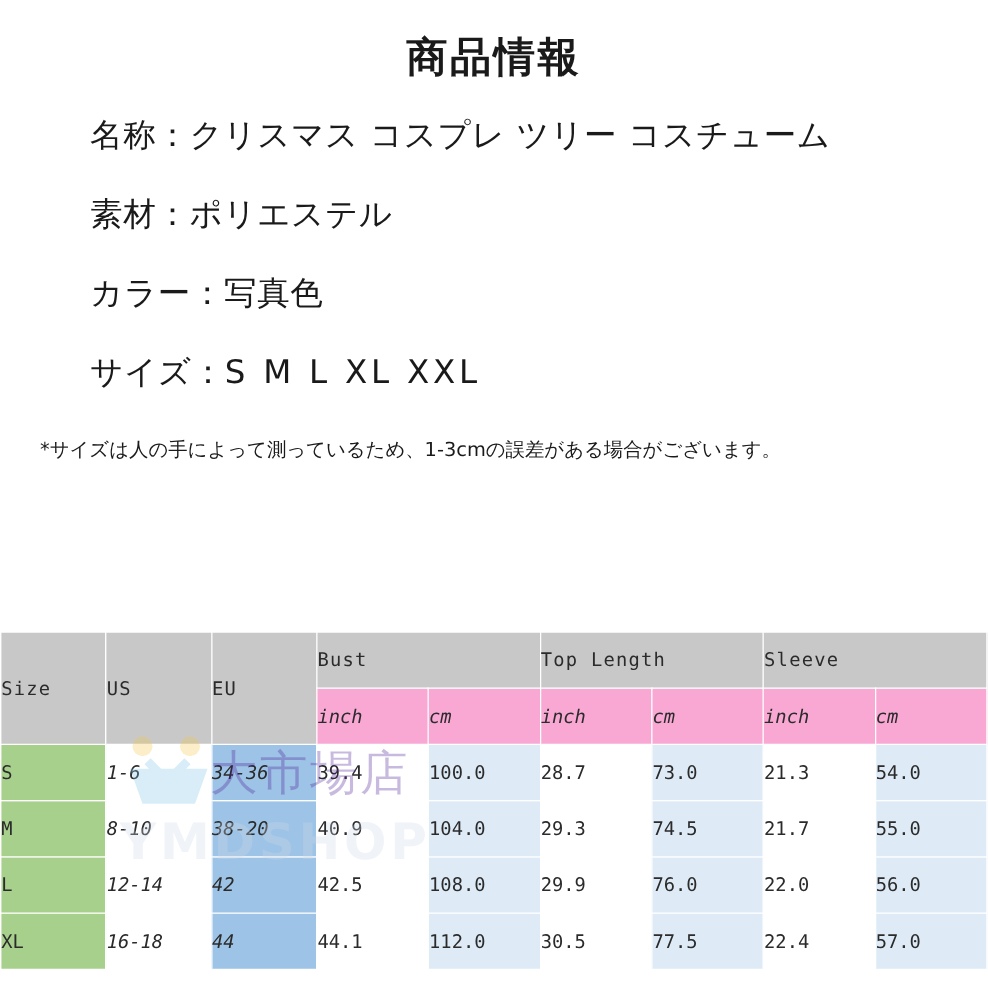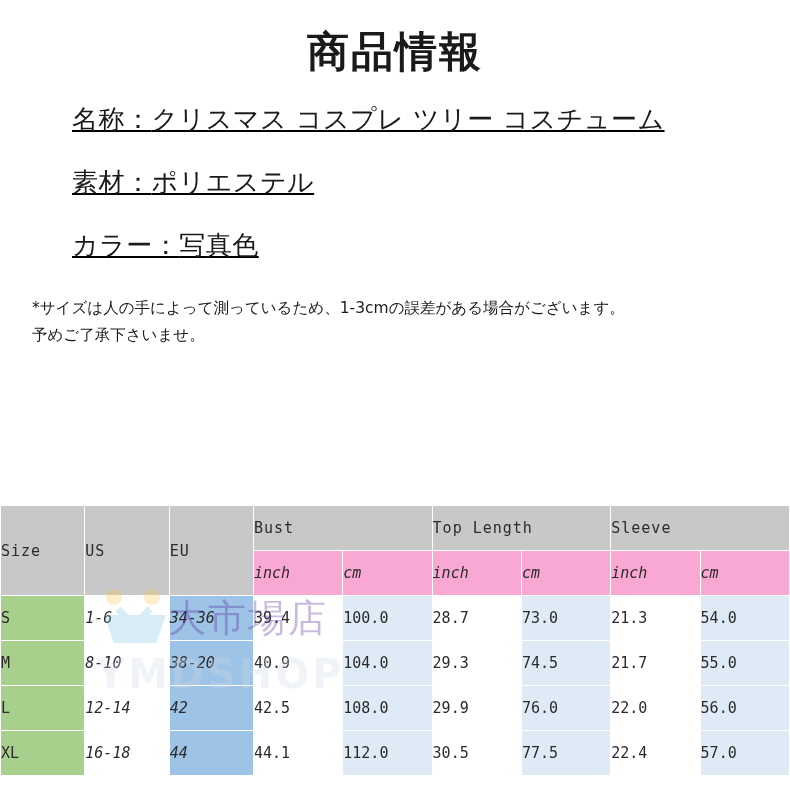--- a/index.html
+++ b/index.html
@@ -11,33 +11,32 @@
     height: 790px;
     background: #ffffff;
     font-family: "Liberation Sans", sans-serif;
     overflow: hidden;
     position: relative;
   }
 
   
   .page-title {
     text-align: center;
-    font-size: 42px;
+    font-size: 33px;
     font-weight: bold;
     color: #1a1a1a;
     letter-spacing: 2px;
     margin-top: 24px;
     margin-bottom: 22px;
     font-family: "DejaVu Sans", sans-serif;
   }
 
   
   .specs {
     padding: 0 36px 0 72px;
-    text-decoration: underline;
   }
   .spec-row {
     font-size: 26px;
     color: #1a1a1a;
     margin-bottom: 28px;
     white-space: nowrap;
     font-family: "DejaVu Sans", sans-serif;
     letter-spacing: 0.5px;
   }
   .spec-row .label {
@@ -167,25 +166,27 @@
 <div class="specs">
   <div class="spec-row">
     <span class="label">名称：</span><span class="value">クリスマス コスプレ ツリー コスチューム</span>
   </div>
   <div class="spec-row">
     <span class="label">素材：</span><span class="value">ポリエステル</span>
   </div>
   <div class="spec-row">
     <span class="label">カラー：</span><span class="value">写真色</span>
   </div>
+  <div class="spec-row size">
+    <span class="label">サイズ：</span><span class="value">S M L XL XXL</span>
+  </div>
 </div>
 
 <div class="note">
   <div class="note-line">*サイズは人の手によって測っているため、1-3cmの誤差がある場合がございます。</div>
-  <div class="note-line">予めご了承下さいませ。</div>
 </div>
 
 <div class="watermark">
   <svg class="wm-logo" width="70" height="62" viewBox="0 0 70 62">
     <circle cx="14" cy="12" r="8" fill="#f2c94c"></circle>
     <circle cx="52" cy="12" r="8" fill="#f2c94c"></circle>
     <path d="M4 30 H66 L56 58 H14 Z" fill="#7fc4e8"></path>
     <path d="M18 24 L34 40 L50 24" fill="none" stroke="#7fc4e8" stroke-width="7"></path>
   </svg>
   <div class="wm-text">大市場店</div>

